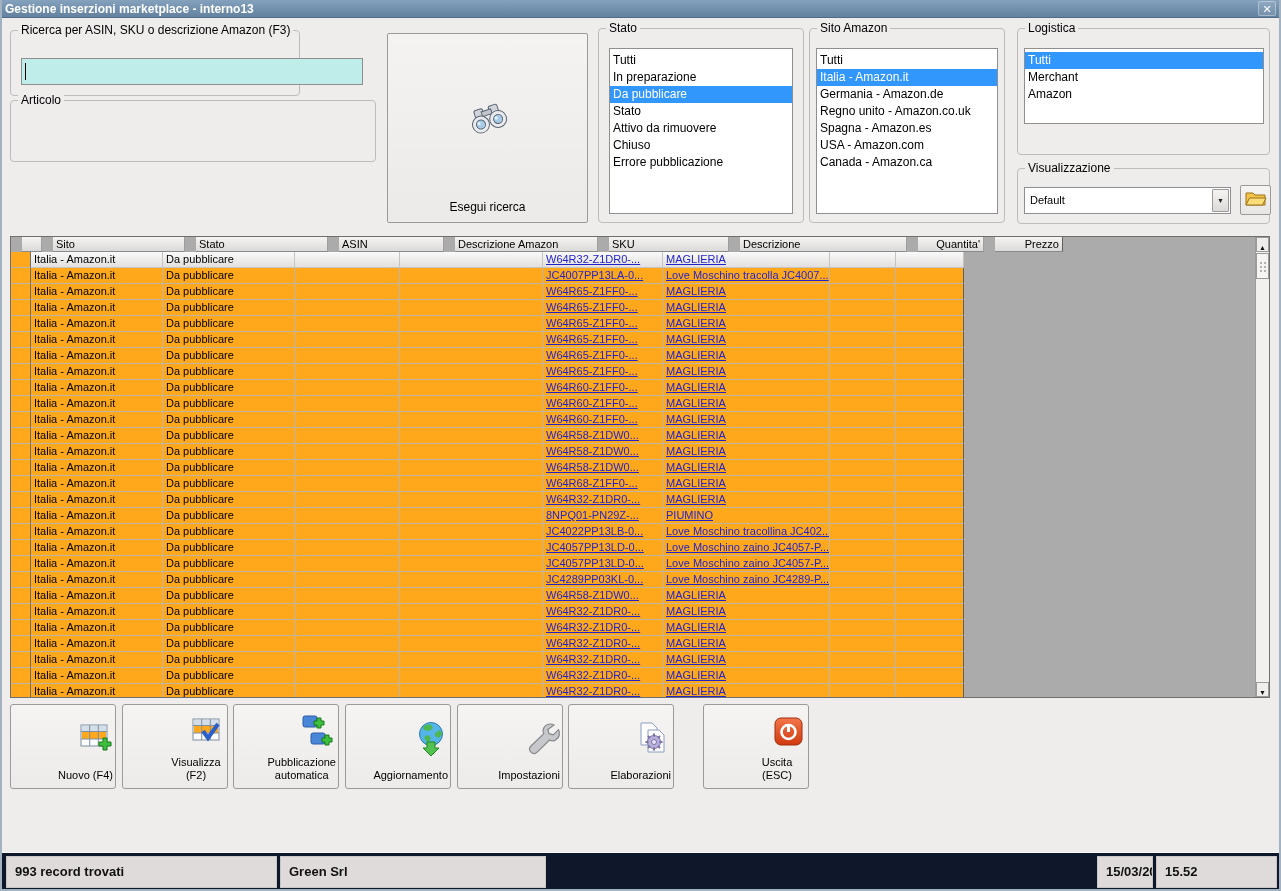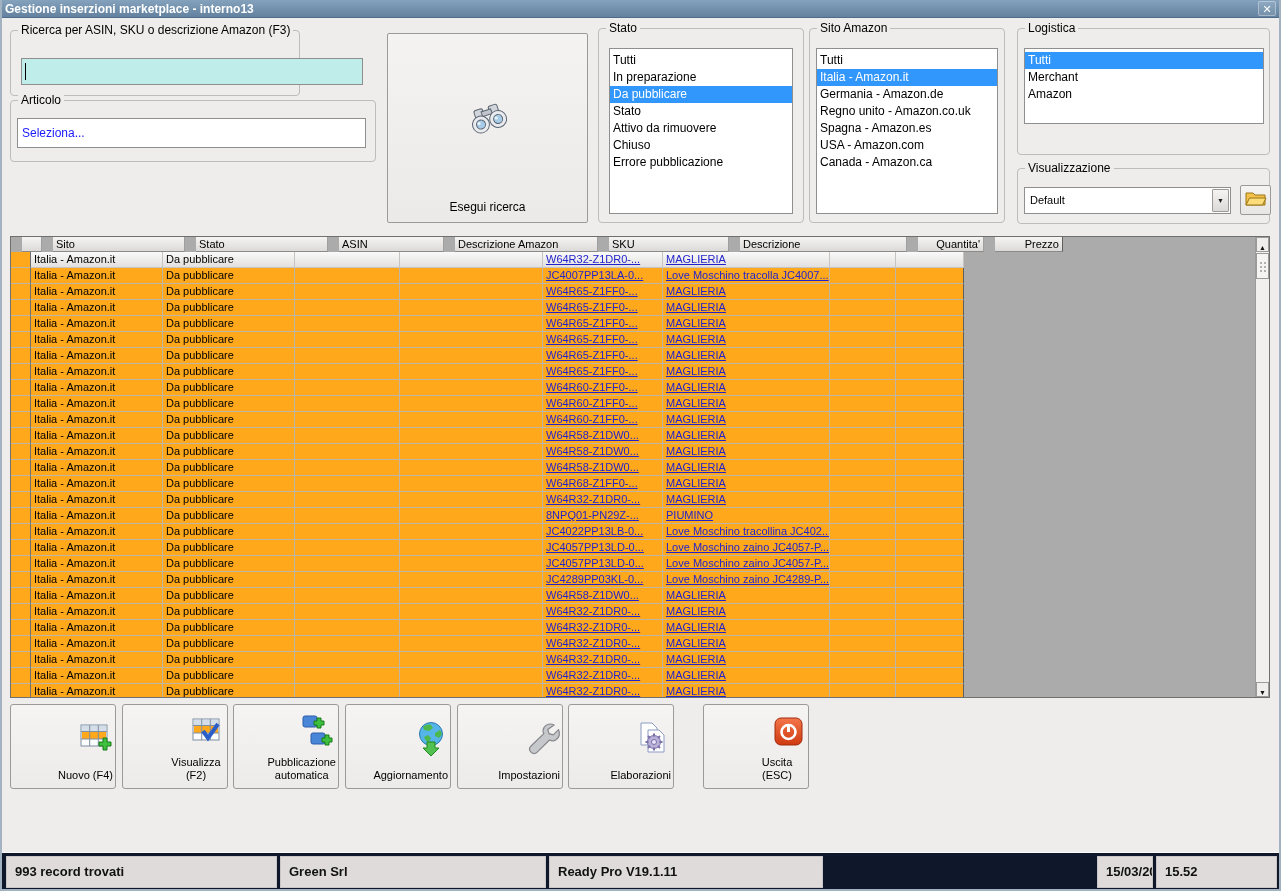--- a/index.html
+++ b/index.html
@@ -151,23 +151,20 @@
 </div>
 
 <div class="group" id="g-search">
   <div class="glabel">Ricerca per ASIN, SKU o descrizione Amazon (F3)</div>
   <input class="searchinput" type="text" value="" style="">
   <div class="caret"></div>
 </div>
 
 <div class="group" id="g-articolo">
   <div class="glabel">Articolo</div>
-  <div class="articombo">
-    <span>Seleziona...</span>
-  </div>
 </div>
 
 <div class="bigbtn">
   <div class="bicon">
     <svg width="52" height="42" viewBox="0 0 52 42">
       <g transform="rotate(-18 26 21)">
         <rect x="14" y="11" width="9" height="9" rx="2" fill="#d2d6dc" stroke="#5a6470"></rect>
         <rect x="29" y="11" width="9" height="9" rx="2" fill="#d2d6dc" stroke="#5a6470"></rect>
         <rect x="21" y="14" width="10" height="5" fill="#c2c6cc" stroke="#5a6470"></rect>
         <circle cx="17" cy="26" r="8.5" fill="#e9ebef" stroke="#5a6470"></circle>
@@ -653,16 +650,15 @@
           <path d="M20.5 9v8" stroke="#fff" stroke-width="3"></path>
         </svg>
       </div>
       <div class="tlabel">Uscita (ESC)</div>
     </div>
   </div>
 
 <div class="statusbar">
   <div class="spanel" id="sp-records">993 record trovati</div>
   <div class="spanel" id="sp-company">Green Srl</div>
-  <div class="spanel" id="sp-version">Ready Pro V19.1.11</div>
   <div class="spanel" id="sp-date">15/03/202</div>
   <div class="spanel" id="sp-time">15.52</div>
 </div>
 
 </body></html>

